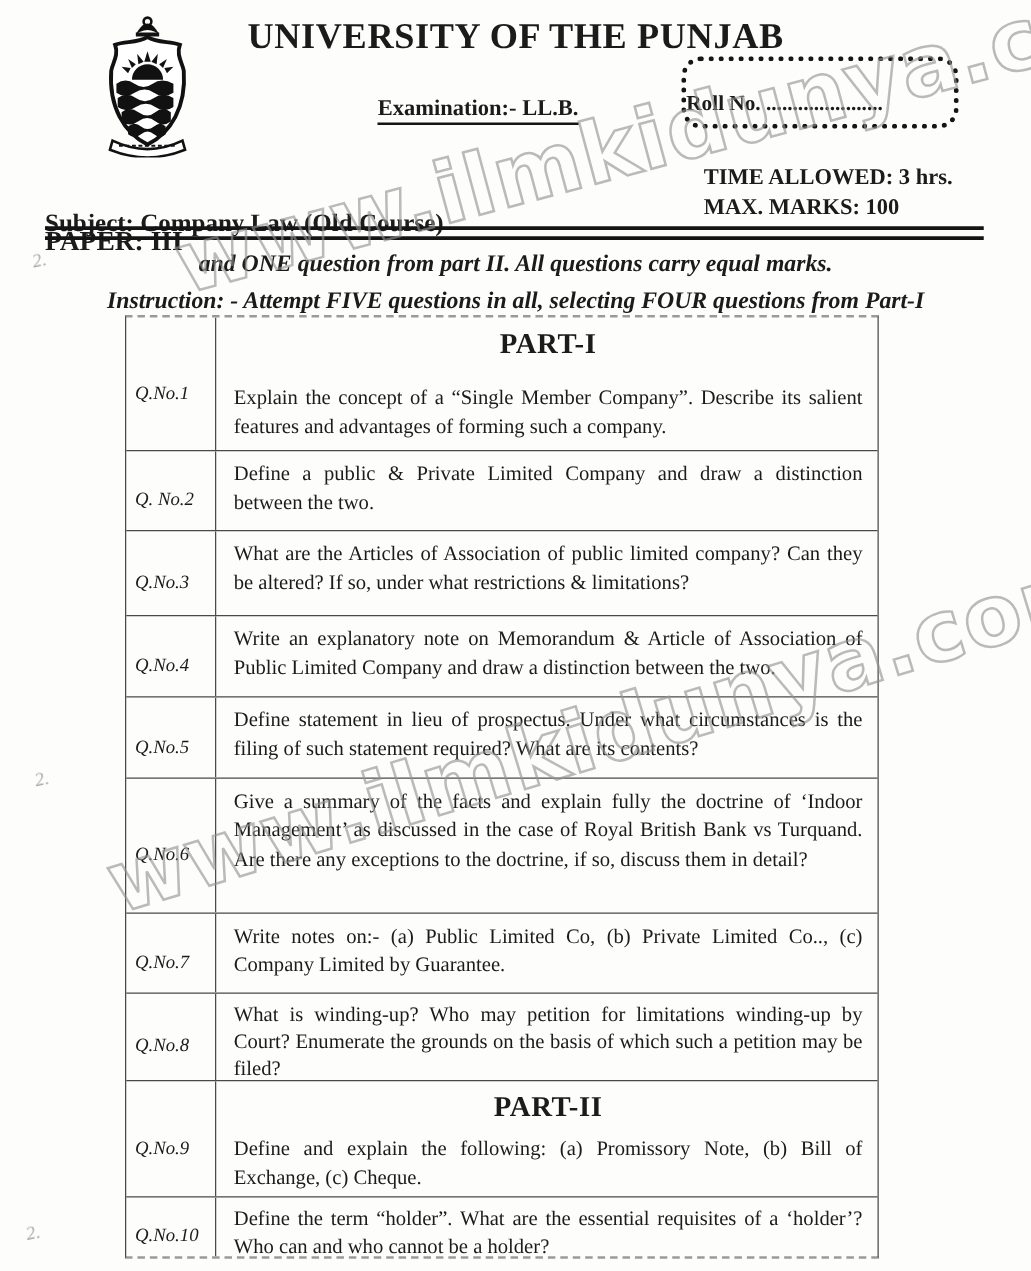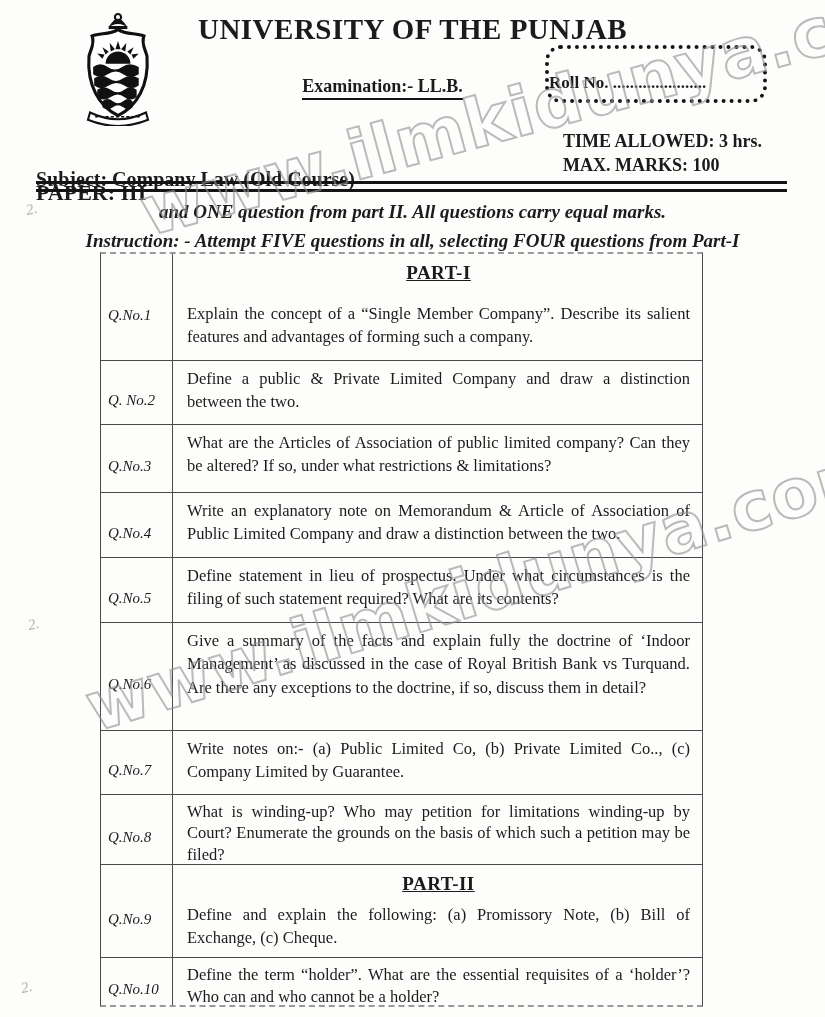--- a/index.html
+++ b/index.html
@@ -83,22 +83,22 @@
     border-right:1.5px solid #4a4a4a;
     display:flex;align-items:center;
     padding-left:7px;
   }
   .qlabel{font-style:italic;font-size:15px;margin-top:16px;}
   .tcell-text{
     flex:1;box-sizing:border-box;
     padding:6px 12px 0 14px;
   }
   .part-heading{
-    text-align:center;font-size:19px;font-weight:bold;
-    text-decoration:underline;letter-spacing:.5px;
+    text-align:center;font-size:23px;font-weight:bold;
+    letter-spacing:.5px;
     margin:2px 0 8px 0;
   }
   .row-1 .part-heading{margin-bottom:18px;}
   .question-text{
     font-size:16.5px;line-height:1.42;text-align:justify;
   }
   .row-8 .question-text{line-height:1.3;}
   .row-10 .question-text{line-height:1.35;}
   .row-1{height:106px}.row-2{height:64px}.row-3{height:68px}.row-4{height:65px}
   .row-5{height:65px}.row-6{height:108px}.row-7{height:64px}.row-8{height:70px}

